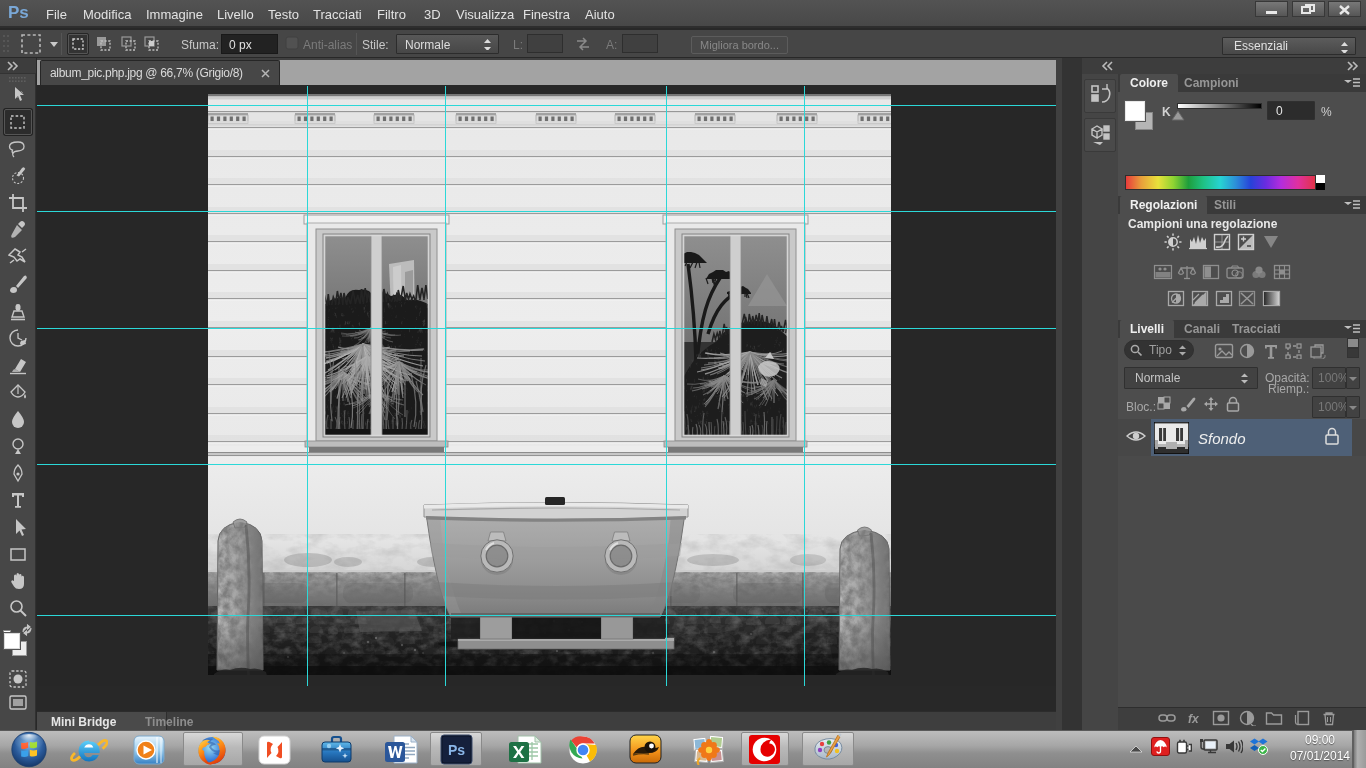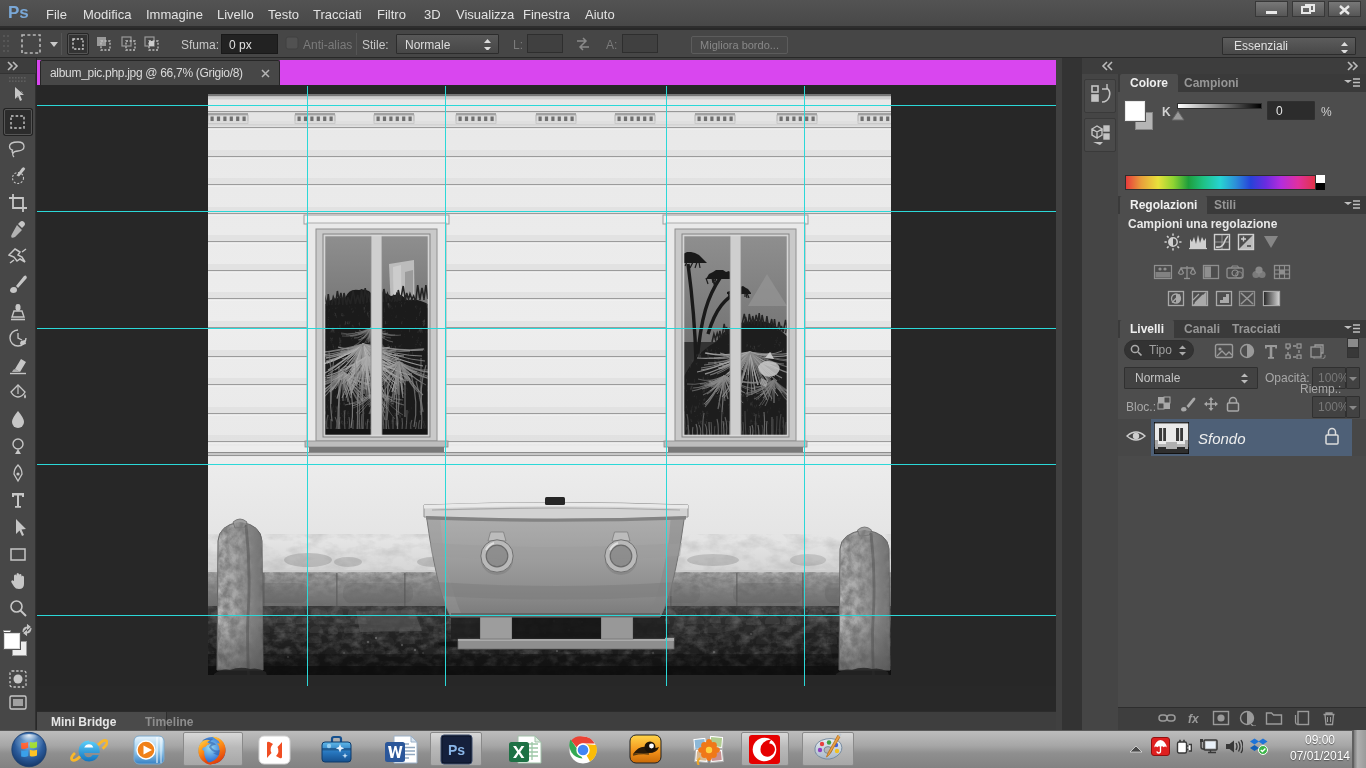--- a/index.html
+++ b/index.html
@@ -35,21 +35,21 @@
 .updownarr { position:absolute; right:6px; top:3px; width:9px; height:12px; }
 .modebtn { top:3px; width:22px; height:22px; border-radius:2px; }
 .modebtn.sel { background:#333; border:1px solid #262626; box-shadow:inset 0 0 0 1px #555; }
 .smallinput { top:4px; width:36px; height:19px; background:#404040; border:1px solid #2e2e2e; }
 
 
 #toolbar { left:0; top:58px; width:36px; height:672px; background:#474747; border-right:1px solid #313131; }
 #toolflip { left:0; top:58px; width:36px; height:16px; background:#3d3d3d; border-bottom:1px solid #333;}
 
 
-#tabbar { left:37px; top:58px; width:1019px; height:27px; background:#d946ef; }
+#tabbar { left:37px; top:58px; width:1019px; height:27px; background:#a3a3a3; }
 #doctab { position:absolute; left:3px; top:2px; width:240px; height:25px; background:#474747; border:1px solid #262626; border-bottom:none;
   color:#dadada; font-size:12px; padding:5px 0 0 9px; border-radius:2px 2px 0 0; letter-spacing:-0.3px;}
 #canvas { left:37px; top:85px; width:1019px; height:601px; background:#272727; overflow:hidden; }
 #photo { left:171px; top:9px; width:683px; height:581px; }
 .guideh { position:absolute; left:0; width:1019px; height:1px; background:#2bd8d8; }
 .guidev { position:absolute; top:1px; width:1px; height:603px; background:#2bd8d8; }
 #statusbar { left:37px; top:686px; width:1019px; height:25px; background:#383838; border-top:1px solid #2a2a2a;
   color:#c6c6c6; font-size:12px; }
 #minibridgebar { left:37px; top:711px; width:1019px; height:19px; background:#3e3e3e; border-top:1px solid #2c2c2c;}
 #mbtab { position:absolute; left:0px; top:0px; width:130px; height:19px; background:#4a4a4a; color:#e6e6e6;
@@ -1766,21 +1766,21 @@
           <path d="M7.5 10 L14 2 q1.5 -1 2 0 q1 0.5 0 2 L9.5 12 z" fill="#a8a8a8"></path>
         </svg>
 <svg class="abs" style="left:85px;top:78px;" width="16" height="16">
           <path d="M8 1 l2.5 3 h-5 z M8 15 l2.5 -3 h-5 z M1 8 l3 -2.5 v5 z M15 8 l-3 -2.5 v5 z M7.2 4 h1.6 v8 h-1.6 z M4 7.2 h8 v1.6 h-8 z" fill="#a8a8a8"></path>
         </svg>
 <svg class="abs" style="left:108px;top:78px;" width="14" height="16">
           <rect x="1.5" y="7" width="11" height="8" rx="1" fill="none" stroke="#a8a8a8" stroke-width="1.5"></rect>
           <path d="M3.5 7 V5 a3.5 3.5 0 0 1 7 0 v2" fill="none" stroke="#a8a8a8" stroke-width="1.5"></path>
         </svg>
       </div>
-  <div class="glabel" style="left:150px;top:64px;margin-left:32px;">Riemp.:</div>
+  <div class="glabel" style="left:150px;top:64px;">Riemp.:</div>
   <div class="field" style="left:194px;top:78px;width:34px;height:22px;color:#787878;font-size:12px;padding:3px 0 0 5px;">100%</div>
   <div class="field" style="left:228px;top:78px;width:14px;height:22px;"><svg width="12" height="20">
           <path d="M2 9 l4 4 4 -4 z" fill="#888"></path>
         </svg></div>
 
   <div style="position:absolute;left:0;top:101px;width:248px;height:37px;background:#474747;"></div>
   <div id="layerrow" style="top:101px;left:33px;height:37px;width:201px;"></div>
   <svg style="position:absolute;left:8px;top:111px;" width="20" height="14">
         <path d="M1 7 Q10 -1 19 7 Q10 15 1 7 z" fill="none" stroke="#cdcdcd" stroke-width="1.4"></path>
         <circle cx="10" cy="7" r="3.2" fill="#cdcdcd"></circle>

